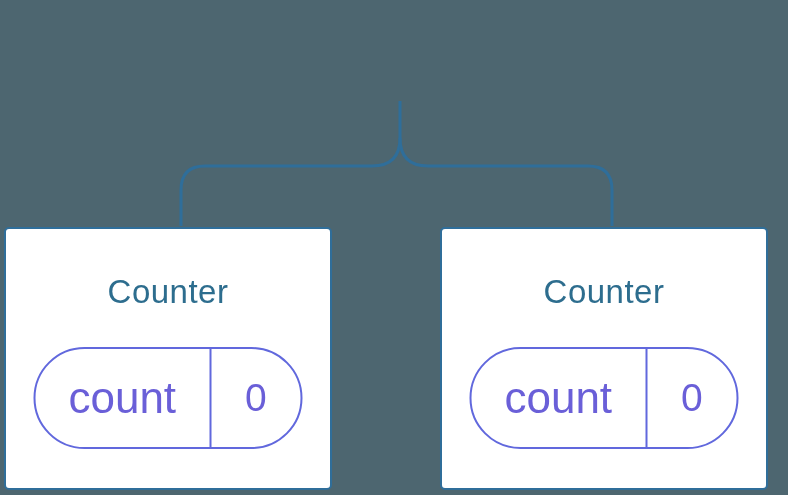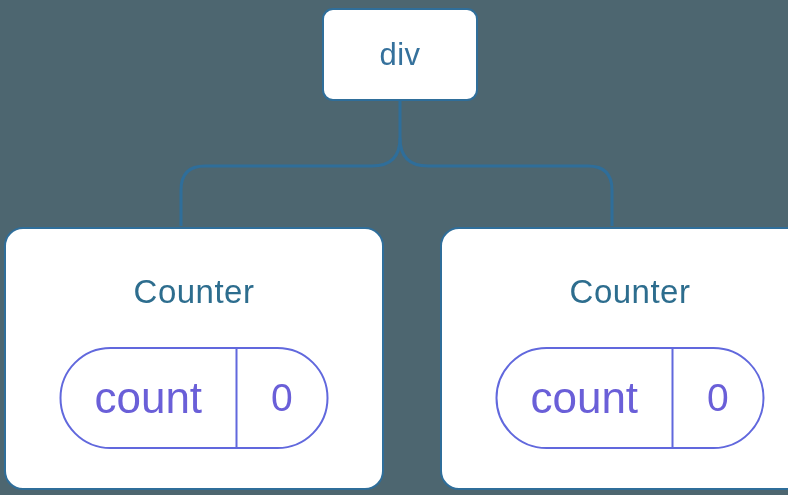--- a/index.html
+++ b/index.html
@@ -32,24 +32,24 @@
     border-radius:11px;
     display:flex;align-items:center;justify-content:center;
   }
   .node-root .label{
     color:var(--node_label);
     font-size:31px;
     letter-spacing:.5px;
   }
   .card{
     position:absolute;
-    top:227px;width:380px;height:263px;
+    top:227px;width:328px;height:263px;
     background:var(--node_bg);
     border:2.5px solid var(--node_border);
-    border-radius:19px;
+    border-radius:5px;
   }
   .card.left{left:4px;}
   .card.right{left:440px;}
   .card .title{
     position:absolute;
     left:0;right:0;top:44px;
     text-align:center;
     color:var(--title);
     font-size:33px;
     font-weight:500;
@@ -83,23 +83,20 @@
 </head>
 <body>
 
 <div class="stage">
 
   <svg class="connector" viewBox="0 0 788 495" fill="none" xmlns="http://www.w3.org/2000/svg">
     <path d="M400 101 L400 138 Q400 166 372 166 L205 166 Q181 166 181 190 L181 226" stroke="currentColor" stroke-width="3" fill="none"></path>
     <path d="M400 138 Q400 166 428 166 L588 166 Q612 166 612 190 L612 226" stroke="currentColor" stroke-width="3" fill="none"></path>
   </svg>
 
-  <div class="node-root">
-    <span class="label">div</span>
-  </div>
 
   <div class="card left">
     <div class="title">Counter</div>
     <div class="state-pill">
       <div class="state-key">count</div>
       <div class="state-value">0</div>
     </div>
   </div>
 
   <div class="card right">

